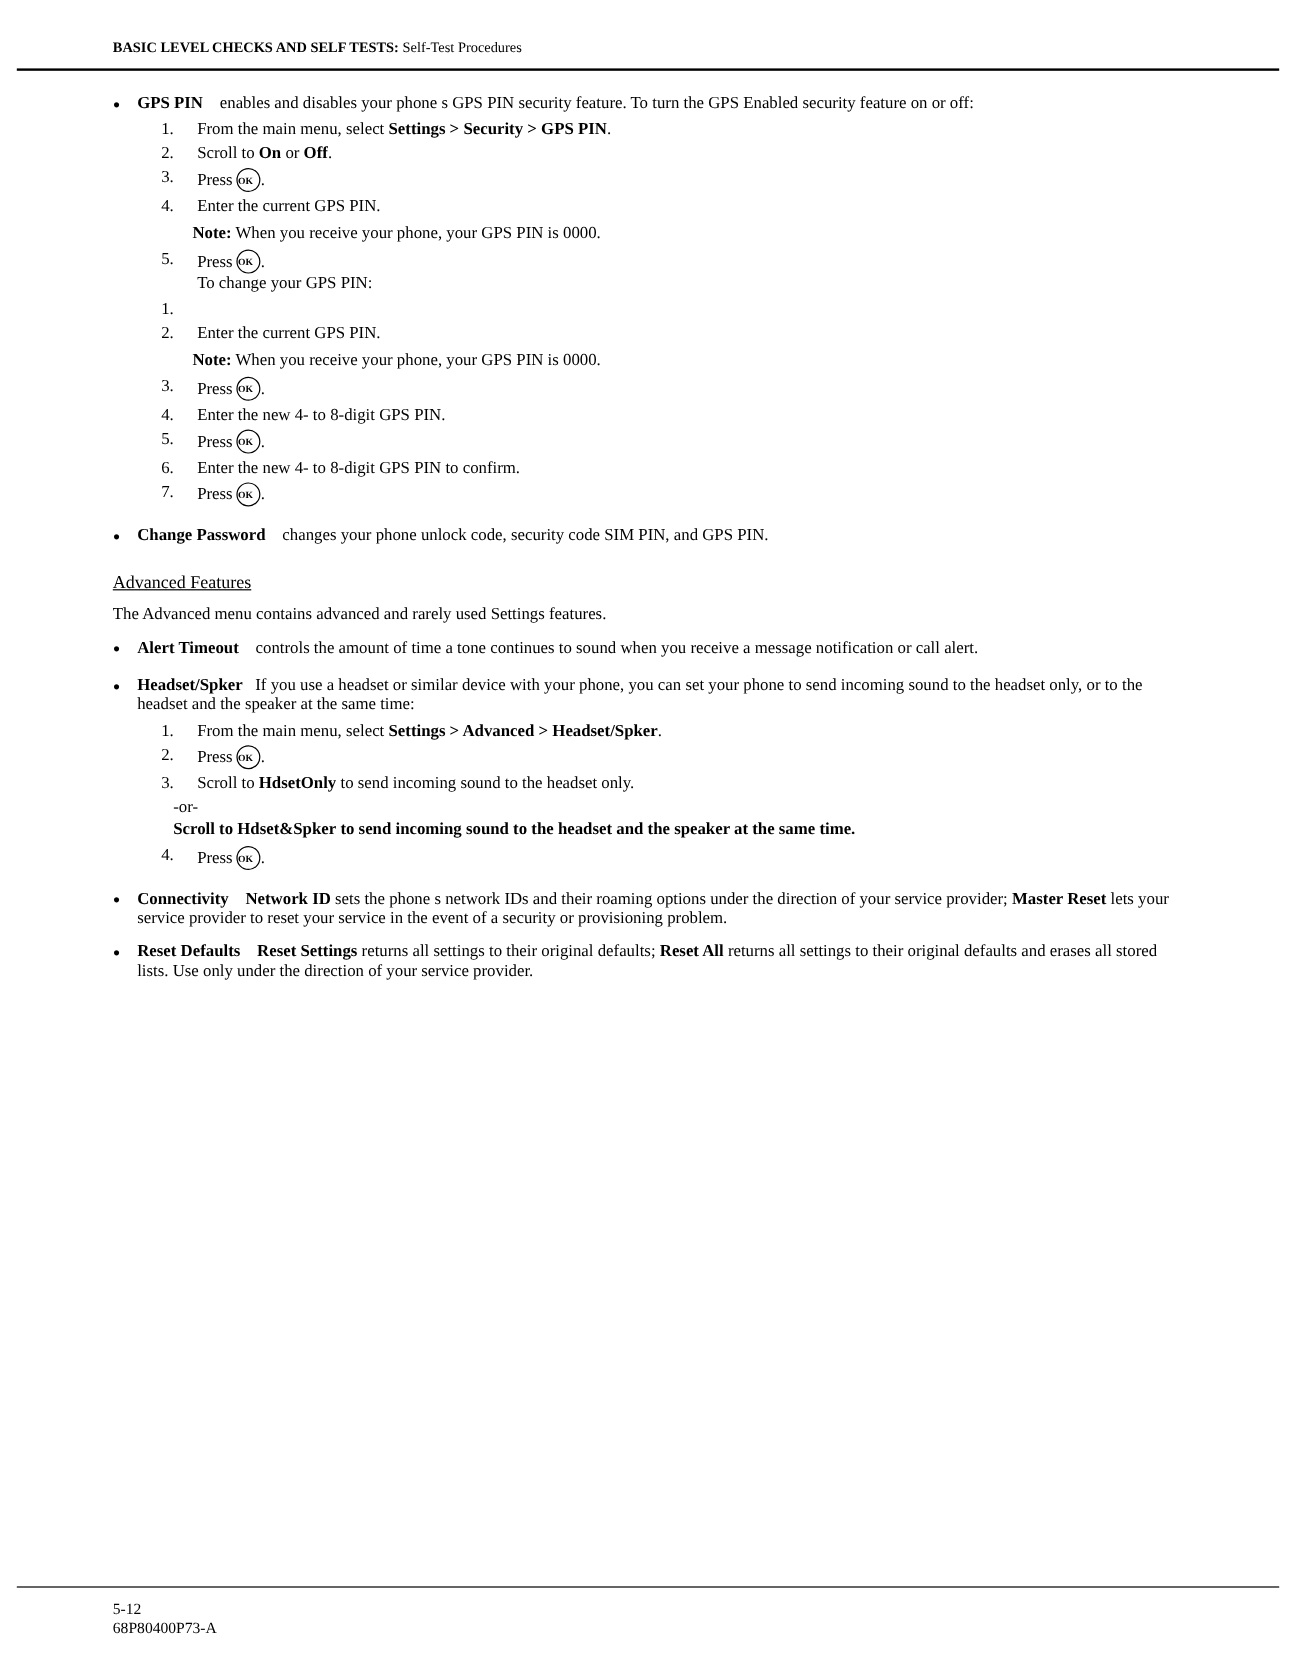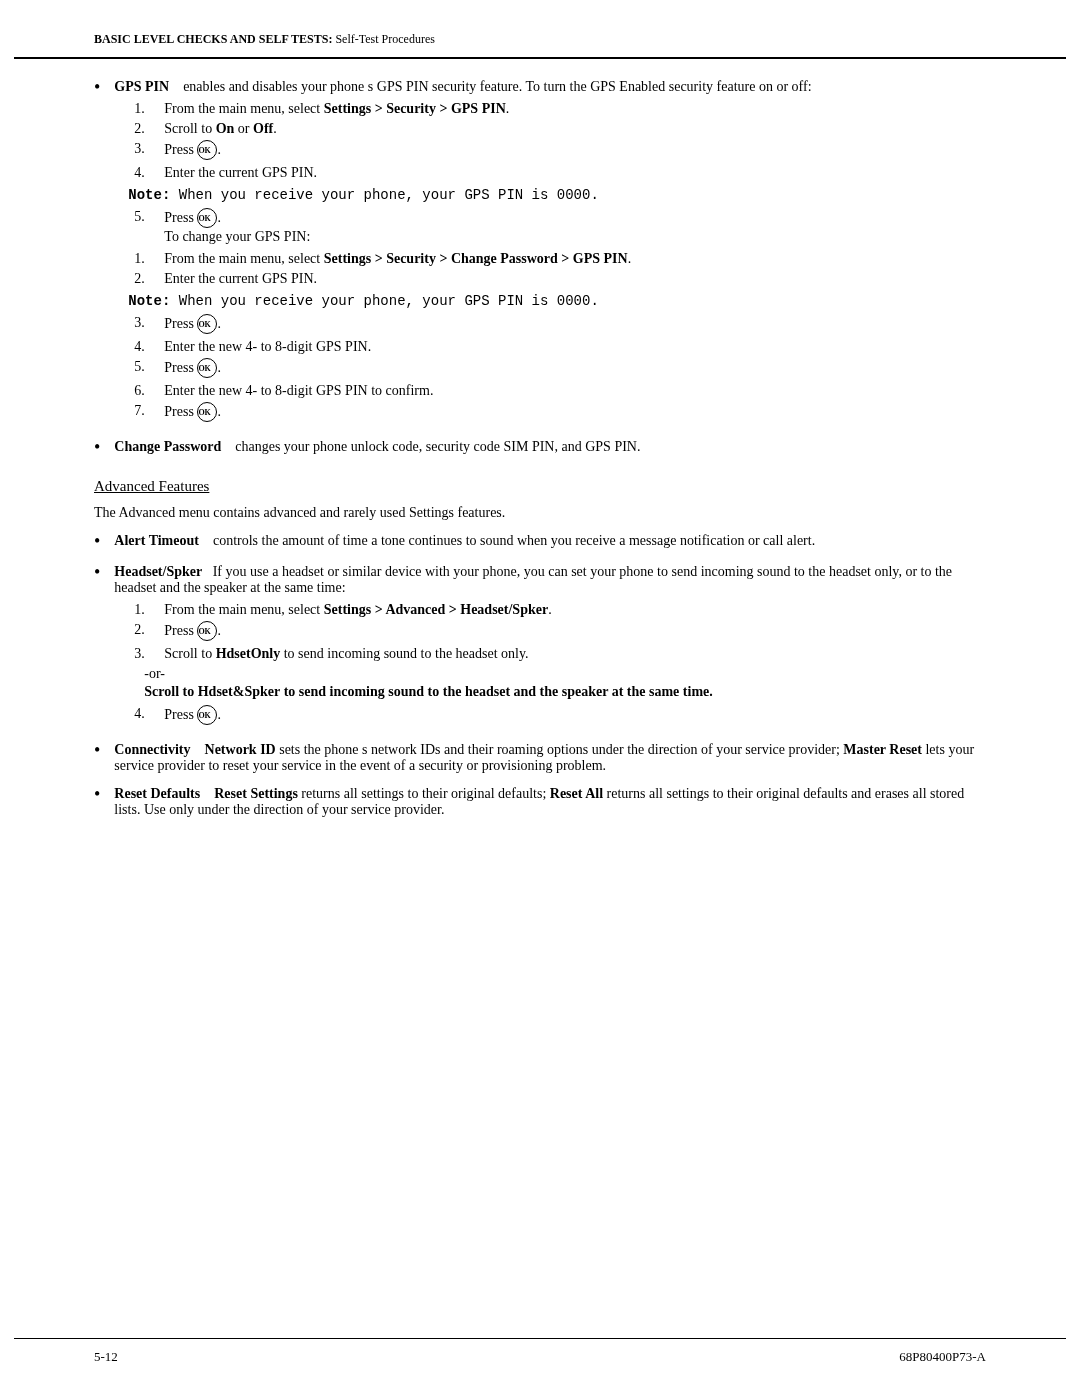--- a/index.html
+++ b/index.html
@@ -82,24 +82,23 @@
       display: flex;
       margin-bottom: 4px;
     }
 
     .num {
       min-width: 30px;
       flex-shrink: 0;
     }
 
     .note-indent {
-      margin-left: 14px;
+      margin-left: 46px;
       margin-top: 6px;
       margin-bottom: 6px;
-      font-family: Liberation Mono, monospace;
     }
 
     .section-heading {
       font-weight: normal;
       font-size: 15px;
       text-decoration: underline;
       margin: 20px 0 10px 0;
     }
 
     .intro-text {
@@ -113,20 +112,21 @@
       margin-bottom: 2px;
     }
 
     .footer {
       display: flex;
       justify-content: space-between;
       padding: 10px 80px 18px 80px;
       border-top: 1px solid #000;
       font-size: 13px;
       margin-top: auto;
+      flex-direction: column;
     }
 
     .footer-left {
       font-size: 13px;
     }
 
     .footer-right {
       font-size: 13px;
     }
 
@@ -192,21 +192,20 @@
           <div class="numbered-item">
             <span class="num">5.</span>
             <span>Press <span class="circled-ok">OK</span>.<br>To change your GPS PIN:</span>
           </div>
         </div>
 
         
         <div class="numbered-list">
           <div class="numbered-item">
             <span class="num">1.</span>
-            <span>From the main menu, select <strong>Settings &gt; Security &gt; Change Password &gt; GPS PIN</strong>.</span>
           </div>
           <div class="numbered-item">
             <span class="num">2.</span>
             <span>Enter the current GPS PIN.</span>
           </div>
         </div>
 
         
         <div class="note-indent">
           <strong>Note:</strong> When you receive your phone, your GPS PIN is 0000.

